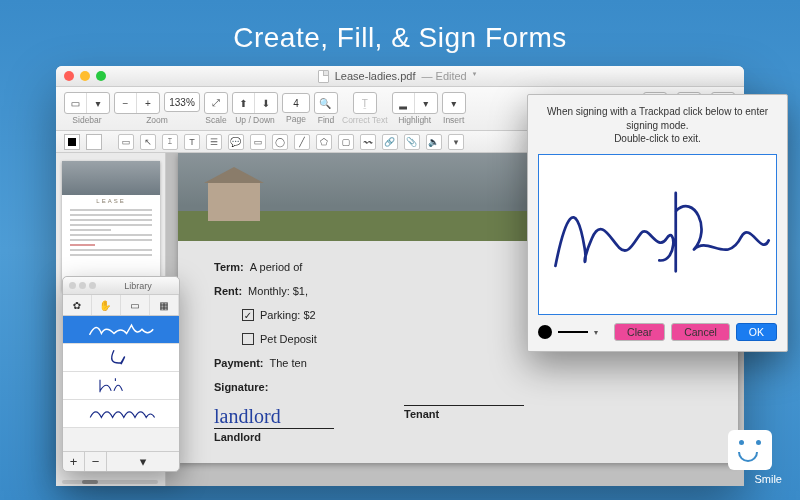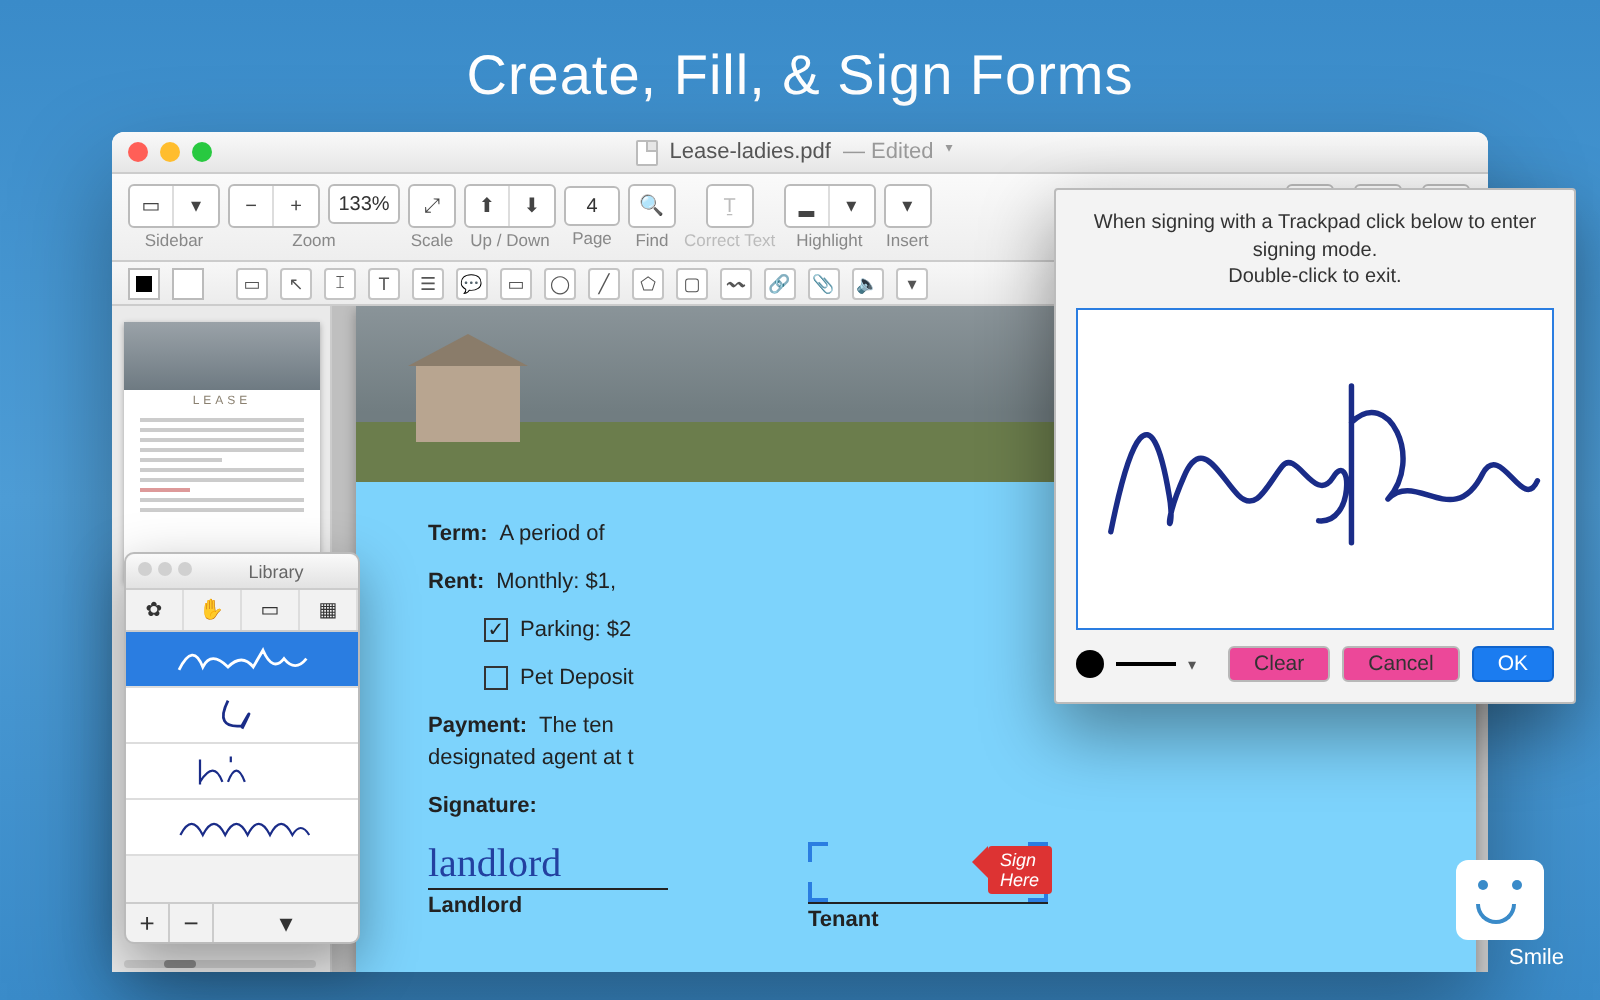--- a/index.html
+++ b/index.html
@@ -51,21 +51,21 @@
 .content { display: flex; height: calc(100% - 87px); }
 .sidebar { width: 110px; background: #eaeaea; border-right: 1px solid #ccc; padding: 8px 6px; }
 .thumb { width: 98px; height: 130px; background: #fff; box-shadow: 0 1px 3px rgba(0,0,0,.3); position: relative; overflow: hidden; }
 .thumb .photo { height: 34px; background: linear-gradient(#9aa2a8,#6e7a82); }
 .thumb .lease-h { text-align: center; font-size: 6px; letter-spacing: 2px; color: #8a8070; padding: 3px 0; }
 .thumb .lines { padding: 2px 8px; }
 .thumb .lines div { height: 2px; background: #ccc; margin-bottom: 3px; }
 .thumb .pg { position: absolute; bottom: 2px; right: 2px; background: #d0d0d0; font-size: 7px; padding: 1px 4px; color: #555; }
 
 .doc { flex: 1; background: #bfbfbf; position: relative; overflow: hidden; }
-.page { position: absolute; left: 12px; top: 0; width: 560px; background: #7dd3fc; box-shadow: 0 2px 6px rgba(0,0,0,.3); }
+.page { position: absolute; left: 12px; top: 0; width: 560px; background: #e5e5e5; box-shadow: 0 2px 6px rgba(0,0,0,.3); }
 .page .hero { height: 88px; background: linear-gradient(180deg,#8a9499 0%, #717d81 60%); position: relative; overflow: hidden; }
 .page .hero .lawn { position:absolute; bottom:0; left:0; right:0; height:30px; background:#6b7d4c; }
 .page .hero .house { position:absolute; left:30px; bottom:20px; width:52px; height:40px; background:#b8a590; }
 .page .hero .house::before { content:""; position:absolute; top:-14px; left:-4px; width:0; height:0; border-left:30px solid transparent; border-right:30px solid transparent; border-bottom:16px solid #8a7c6a; }
 .page .body { padding: 20px 36px; font-size: 11px; color: #222; }
 .page .row { display: flex; align-items: center; gap: 6px; margin-bottom: 12px; }
 .page .row b { font-weight: 700; }
 .page .chk { width: 12px; height: 12px; border: 1.3px solid #333; display: inline-flex; align-items: center; justify-content: center; font-size: 10px; }
 .page .sig { font-family: "Brush Script MT","Segoe Script",cursive; color:#2340a0; font-size: 20px; }
 .page .sigline { display:flex; gap: 70px; margin-top: 2px; }
@@ -298,38 +298,30 @@
               <span>Parking: $2</span>
           </div>
           <div class="row" style="padding-left:28px">
             <span class="chk"></span> 
               <span>Pet Deposit</span>
           </div>
           <div class="row">
               <b>Payment:</b> 
               <span>The ten</span>
             </div>
-          <div class="row" style="margin-top:-8px">designated agent at t</div>
           <div class="row" style="margin-top:6px">
               <b>Signature:</b>
             </div>
           <div class="sigline">
             <div class="cell">
               <div class="sig">landlord</div>
               <div class="line"></div>
               <b>Landlord</b>
             </div>
             <div class="cell">
-              <div class="brk">
-                <span class="tl"></span>
-                  <span class="tr"></span>
-                  <span class="bl"></span>
-                  <span class="br"></span>
-                <div class="signhere">Sign Here</div>
-              </div>
               <div class="line"></div>
               <b>Tenant</b>
             </div>
           </div>
         </div>
       </div>
     </div>
   </div>
 </div>
 

